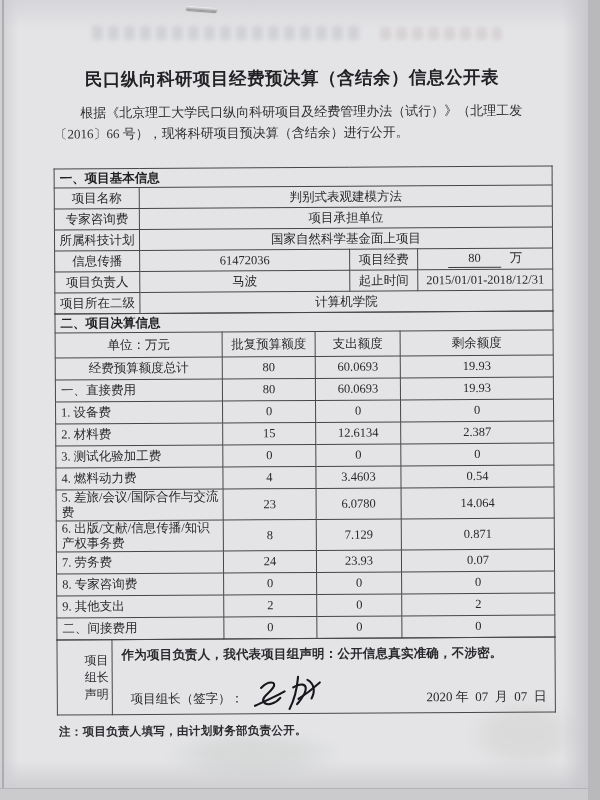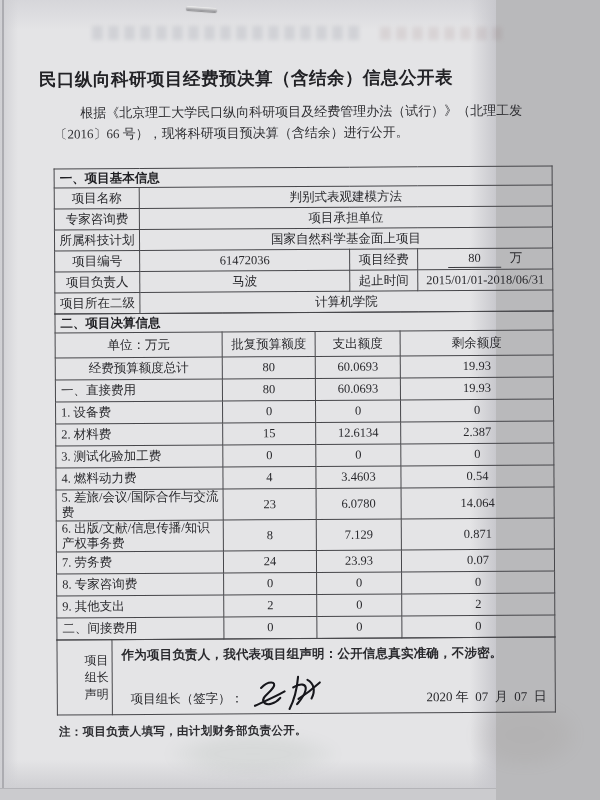--- a/index.html
+++ b/index.html
@@ -4,21 +4,21 @@
 <style>
   html,body{margin:0;padding:0;}
   body{
     width:600px;height:800px;overflow:hidden;
     background:#b9b9bb;
     font-family:"Liberation Serif","DejaVu Serif",serif;
     color:#2a2a2d;
     -webkit-font-smoothing:antialiased;
   }
   #photo{
-    position:relative;width:496px;height:800px;
+    position:relative;width:588px;height:800px;
     background:
       linear-gradient(90deg,#cfcfd3 0,rgba(207,207,211,0) 18px),
       linear-gradient(270deg,#c8c8cd 0,rgba(200,200,205,0) 26px),
       linear-gradient(180deg,#d6d6da 0,rgba(214,214,218,0) 30px),
       linear-gradient(0deg,#c6c6ca 0,rgba(198,198,202,0) 40px),
       #e4e4e6;
   }
   
   .edge-left{position:absolute;left:2px;top:0;width:2px;height:100%;background:#a3a3a7;opacity:.8;}
   .edge-bottom{position:absolute;left:0;bottom:0;width:100%;height:11px;background:#cbcbce;border-top:1px solid #b4b4b8;}
@@ -111,30 +111,30 @@
             </tr>
             <tr>
               <td class="lbl c">专家咨询费</td>
               <td class="val" colspan="3">项目承担单位</td>
             </tr>
             <tr>
               <td class="lbl c">所属科技计划</td>
               <td class="val" colspan="3">国家自然科学基金面上项目</td>
             </tr>
             <tr>
-              <td class="lbl c">项目编号</td>
+              <td class="lbl c">信息传播</td>
               <td class="val">61472036</td>
               <td class="lbl c">项目经费</td>
               <td class="val"><span class="uline">80</span><span class="unit">万</span></td>
             </tr>
             <tr>
               <td class="lbl c">项目负责人</td>
               <td class="val">马波</td>
               <td class="lbl c">起止时间</td>
-              <td class="val">2015/01/01-2018/06/31</td>
+              <td class="val">2015/01/01-2018/12/31</td>
             </tr>
             <tr>
               <td class="lbl c">项目所在二级</td>
               <td class="val" colspan="3">计算机学院</td>
             </tr>
           </tbody>
       </table>
 
       <table>
         <colgroup>

